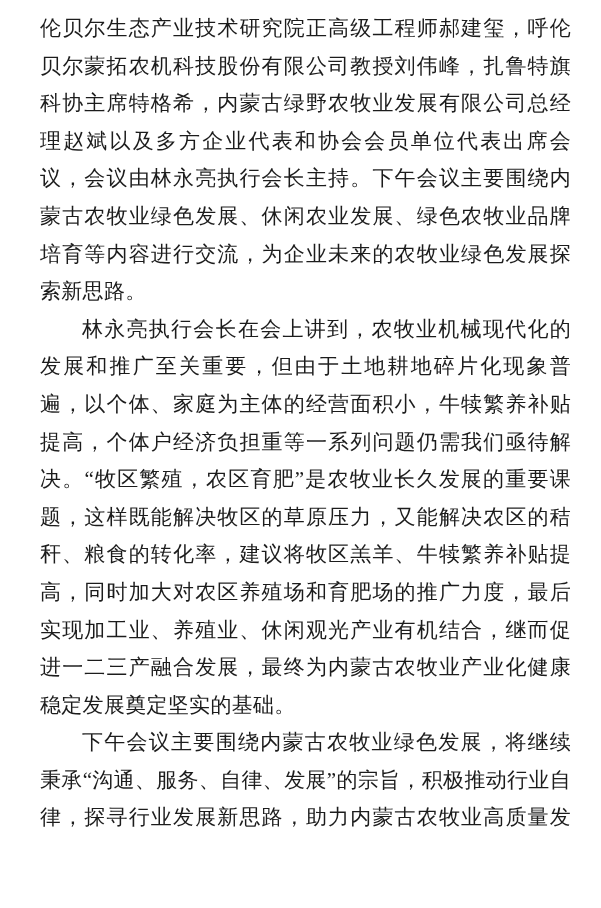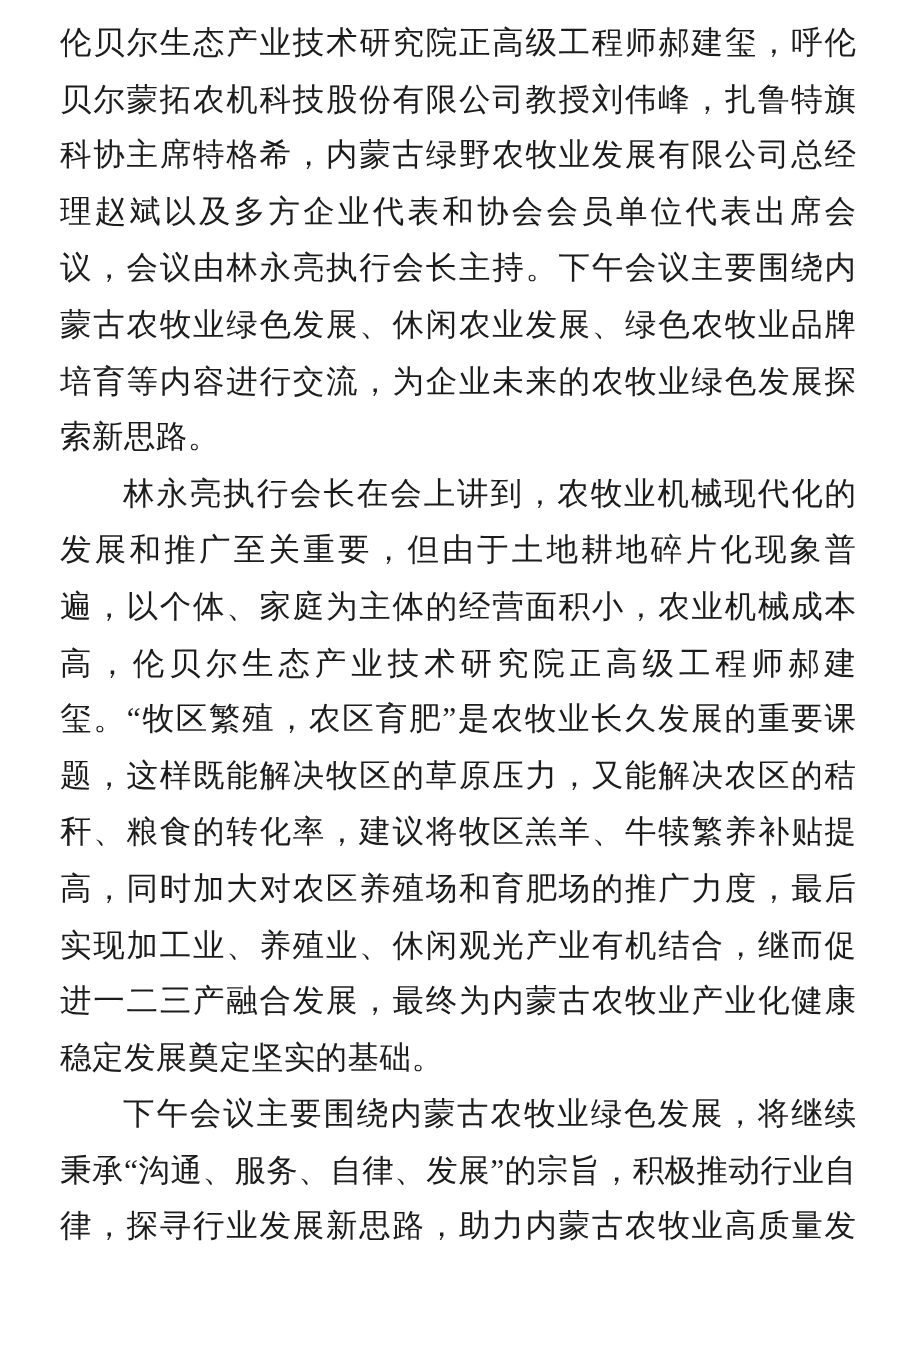--- a/index.html
+++ b/index.html
@@ -53,18 +53,18 @@
       letter-spacing: 2px;
       color: #1c1c1c;
     }
   </style>
 </head>
 <body>
 
 <div class="page">
   <div class="text-block">
     <p class="para">伦贝尔生态产业技术研究院正高级工程师郝建玺，呼伦贝尔蒙拓农机科技股份有限公司教授刘伟峰，扎鲁特旗科协主席特格希，内蒙古绿野农牧业发展有限公司总经理赵斌以及多方企业代表和协会会员单位代表出席会议，会议由林永亮执行会长主持。下午会议主要围绕内蒙古农牧业绿色发展、休闲农业发展、绿色农牧业品牌培育等内容进行交流，为企业未来的农牧业绿色发展探索新思路。</p>
-    <p class="para indent">林永亮执行会长在会上讲到，农牧业机械现代化的发展和推广至关重要，但由于土地耕地碎片化现象普遍，以个体、家庭为主体的经营面积小，农业机械成本高，伦贝尔生态产业技术研究院正高级工程师郝建玺。“牧区繁殖，农区育肥”是农牧业长久发展的重要课题，这样既能解决牧区的草原压力，又能解决农区的秸秆、粮食的转化率，建议将牧区羔羊、牛犊繁养补贴提高，同时加大对农区养殖场和育肥场的推广力度，最后实现加工业、养殖业、休闲观光产业有机结合，继而促进一二三产融合发展，最终为内蒙古农牧业产业化健康稳定发展奠定坚实的基础。</p>
+    <p class="para indent">林永亮执行会长在会上讲到，农牧业机械现代化的发展和推广至关重要，但由于土地耕地碎片化现象普遍，以个体、家庭为主体的经营面积小，牛犊繁养补贴提高，个体户经济负担重等一系列问题仍需我们亟待解决。“牧区繁殖，农区育肥”是农牧业长久发展的重要课题，这样既能解决牧区的草原压力，又能解决农区的秸秆、粮食的转化率，建议将牧区羔羊、牛犊繁养补贴提高，同时加大对农区养殖场和育肥场的推广力度，最后实现加工业、养殖业、休闲观光产业有机结合，继而促进一二三产融合发展，最终为内蒙古农牧业产业化健康稳定发展奠定坚实的基础。</p>
     <p class="para indent">下午会议主要围绕内蒙古农牧业绿色发展，将继续秉承“沟通、服务、自律、发展”的宗旨，积极推动行业自律，探寻行业发展新思路，助力内蒙古农牧业高质量发展。</p>
     <p class="byline">（稿件来源：协会新闻）</p>
   </div>
   <div class="page-number">- 7 -</div>
 </div>
 
 </body></html>

